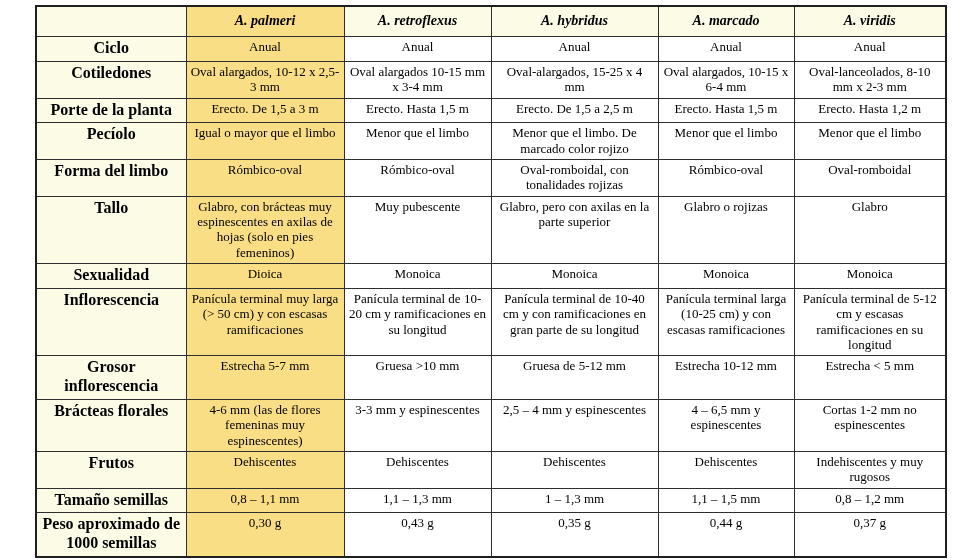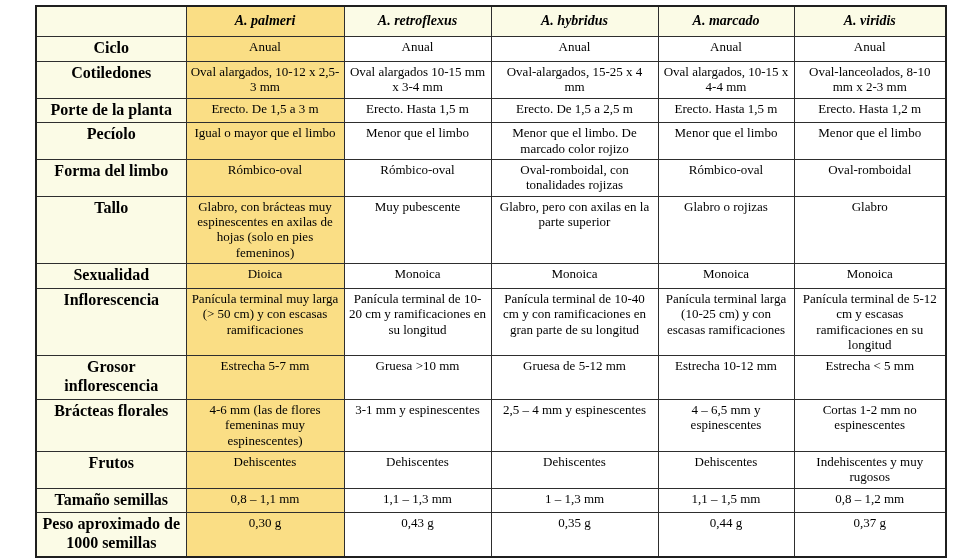--- a/index.html
+++ b/index.html
@@ -91,21 +91,21 @@
           <td>Anual</td>
           <td>Anual</td>
           <td>Anual</td>
           <td>Anual</td>
         </tr>
         <tr>
           <th class="row-label">Cotiledones</th>
           <td class="highlight">Oval alargados, 10-12 x 2,5-3 mm</td>
           <td>Oval alargados 10-15 mm x 3-4 mm</td>
           <td>Oval-alargados, 15-25 x 4 mm</td>
-          <td>Oval alargados, 10-15 x 4-4 mm</td>
+          <td>Oval alargados, 10-15 x 6-4 mm</td>
           <td>Oval-lanceolados, 8-10 mm x 2-3 mm</td>
         </tr>
         <tr>
           <th class="row-label">Porte de la planta</th>
           <td class="highlight">Erecto. De 1,5 a 3 m</td>
           <td>Erecto. Hasta 1,5 m</td>
           <td>Erecto. De 1,5 a 2,5 m</td>
           <td>Erecto. Hasta 1,5 m</td>
           <td>Erecto. Hasta 1,2 m</td>
         </tr>
@@ -153,21 +153,21 @@
           <th class="row-label">Grosor inflorescencia</th>
           <td class="highlight">Estrecha 5-7 mm</td>
           <td>Gruesa &gt;10 mm</td>
           <td>Gruesa de 5-12 mm</td>
           <td>Estrecha 10-12 mm</td>
           <td>Estrecha &lt; 5 mm</td>
         </tr>
         <tr>
           <th class="row-label">Brácteas florales</th>
           <td class="highlight">4-6 mm (las de flores femeninas muy espinescentes)</td>
-          <td>3-1 mm y espinescentes</td>
+          <td>3-3 mm y espinescentes</td>
           <td>2,5 – 4 mm y espinescentes</td>
           <td>4 – 6,5 mm y espinescentes</td>
           <td>Cortas 1-2 mm no espinescentes</td>
         </tr>
         <tr>
           <th class="row-label">Frutos</th>
           <td class="highlight">Dehiscentes</td>
           <td>Dehiscentes</td>
           <td>Dehiscentes</td>
           <td>Dehiscentes</td>

